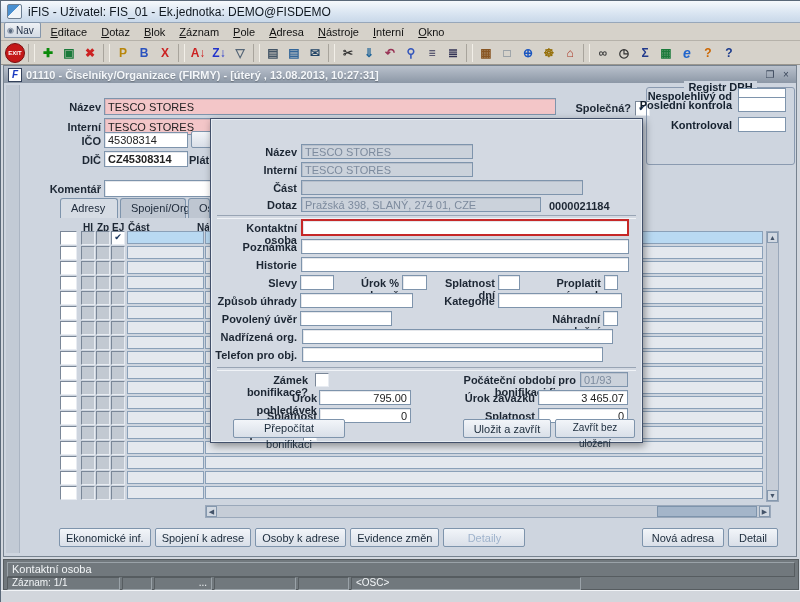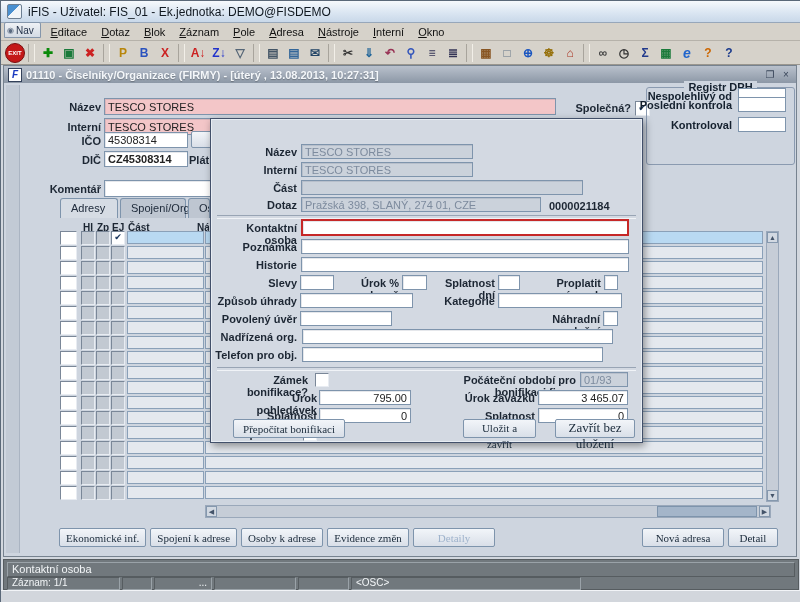--- a/index.html
+++ b/index.html
@@ -47,21 +47,21 @@
   
   .flabel{position:absolute;font-weight:bold;color:#1c2633;text-align:right;}
   .fld{position:absolute;border:1px solid #7e94ac;background:#fff;font-family:"Liberation Sans",sans-serif;
     font-size:11px;color:#222;padding:0 3px;box-sizing:border-box;box-shadow:inset 1px 1px 0 rgba(40,60,90,.12);}
   .pink{background:#f3c6c8;}
   .ro{background:#cbd2db;color:#7d8b9e;}
   .num{text-align:right;}
   .cb{position:absolute;width:13px;height:13px;background:#fff;border:1px solid;
     border-color:#7a8798 #e8ecf2 #e8ecf2 #7a8798;font-size:10px;line-height:12px;text-align:center;color:#15325a;}
   .btn{background:linear-gradient(#f2f5f9,#d9dfe8);border:1px solid #7e94ac;border-radius:2px;
-    font-family:Liberation Serif, serif;font-size:11px;color:#1a2a3a;height:19px;line-height:16px;
+    font-family:Liberation Sans, sans-serif;font-size:11px;color:#1a2a3a;height:19px;line-height:16px;
     padding:0 6px;cursor:default;}
   .btn.disabled{color:#9fb3cc;}
   
   .registr{position:absolute;left:645px;top:86px;width:147px;height:76px;border:1px solid #8a9ab0;
     border-radius:3px;}
   .registr legend,.reg-legend{position:absolute;left:0;right:0;top:-7px;text-align:center;}
   .reg-legend span{background:#ced5df;padding:0 4px;font-weight:bold;}
   .reg-row{position:absolute;left:0;height:15px;width:100%;}
   .reg-row:nth-child(2){top:9px;} .reg-row:nth-child(3){top:29px;} .reg-row:nth-child(4){top:49px;}
   .reg-label{position:absolute;right:62px;top:2px;font-weight:bold;white-space:nowrap;}
@@ -537,22 +537,22 @@
 
     <label class="flabel" style="left:4px;top:291px;width:102px;">Splatnost pohledávek</label>
     <input class="fld num" style="left: 108px; top: 289px; width: 92px; height: 15px;" value="0">
     <label class="flabel" style="left:234px;top:291px;width:90px;">Splatnost závazků</label>
     <input class="fld num" style="left: 327px; top: 289px; width: 90px; height: 15px;" value="0">
 
     <label class="flabel" style="left:10px;top:309px;width:78px;">Upomínat?</label>
     <span class="cb" style="left:92px;top:308px;width:12px;height:12px;"></span>
 
     <button class="btn" style="position:absolute;left:22px;top:300px;width:112px;">Přepočítat bonifikaci</button>
-    <button class="btn" style="position:absolute;left:252px;top:300px;width:73px;">Uložit a zavřít</button>
-    <button class="btn" style="position:absolute;left:344px;top:300px;width:80px;font-size:13px;">Zavřít bez uložení</button>
+    <button class="btn" style="position:absolute;left:252px;top:300px;width:88px;">Uložit a zavřít</button>
+    <button class="btn" style="position:absolute;left:344px;top:300px;width:80px;font-size:10px;">Zavřít bez uložení</button>
   </div>
 
   <div class="statusbar">
     <div class="status-msg">Kontaktní osoba</div>
     <div class="status-cells">
       <span class="scell sc1">Záznam: 1/1</span>
       <span class="scell sc2"></span>
       <span class="scell sc3">...</span>
       <span class="scell sc4"></span>
       <span class="scell sc5"></span>

